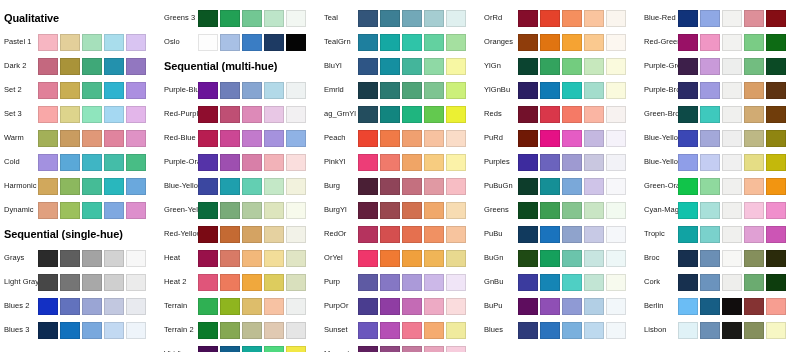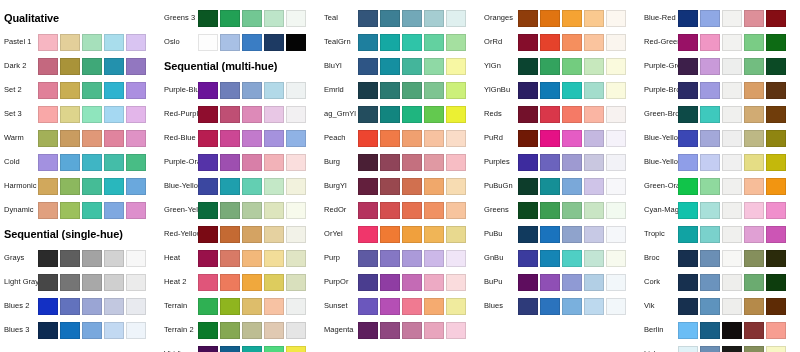--- a/index.html
+++ b/index.html
@@ -413,20 +413,30 @@
         <div class="row-label">Peach</div>
         <div class="swatch-strip">
           <div class="swatch" title="#ed4530" style="background: rgb(237, 69, 48);"></div>
           <div class="swatch" title="#f07a47" style="background: rgb(240, 122, 71);"></div>
           <div class="swatch" title="#f0a070" style="background: rgb(240, 160, 112);"></div>
           <div class="swatch" title="#f7c2a0" style="background: rgb(247, 194, 160);"></div>
           <div class="swatch" title="#fadcc7" style="background: rgb(250, 220, 199);"></div>
         </div>
       </div>
       <div class="palette-row">
+        <div class="row-label">PinkYl</div>
+        <div class="swatch-strip">
+          <div class="swatch" title="#ed3d77" style="background: rgb(237, 61, 119);"></div>
+          <div class="swatch" title="#f07a6b" style="background: rgb(240, 122, 107);"></div>
+          <div class="swatch" title="#f0a566" style="background: rgb(240, 165, 102);"></div>
+          <div class="swatch" title="#f7cc80" style="background: rgb(247, 204, 128);"></div>
+          <div class="swatch" title="#fbf2a8" style="background: rgb(251, 242, 168);"></div>
+        </div>
+      </div>
+      <div class="palette-row">
         <div class="row-label">Burg</div>
         <div class="swatch-strip">
           <div class="swatch" title="#4a1f35" style="background: rgb(74, 31, 53);"></div>
           <div class="swatch" title="#8f4459" style="background: rgb(143, 68, 89);"></div>
           <div class="swatch" title="#c4707f" style="background: rgb(196, 112, 127);"></div>
           <div class="swatch" title="#e099a3" style="background: rgb(224, 153, 163);"></div>
           <div class="swatch" title="#f7bdc4" style="background: rgb(247, 189, 196);"></div>
         </div>
       </div>
       <div class="palette-row">
@@ -495,40 +505,40 @@
           <div class="swatch" title="#5e1f5e" style="background: rgb(94, 31, 94);"></div>
           <div class="swatch" title="#8f4780" style="background: rgb(143, 71, 128);"></div>
           <div class="swatch" title="#c47a9e" style="background: rgb(196, 122, 158);"></div>
           <div class="swatch" title="#e8a5bd" style="background: rgb(232, 165, 189);"></div>
           <div class="swatch" title="#f7cddd" style="background: rgb(247, 205, 221);"></div>
         </div>
       </div>
     </div>
     <div class="palette-column">
       <div class="palette-row">
+        <div class="row-label">OrRd</div>
+        <div class="swatch-strip">
+          <div class="swatch" title="#850d2b" style="background: rgb(133, 13, 43);"></div>
+          <div class="swatch" title="#e5422b" style="background: rgb(229, 66, 43);"></div>
+          <div class="swatch" title="#f58f5e" style="background: rgb(245, 143, 94);"></div>
+          <div class="swatch" title="#fac49e" style="background: rgb(250, 196, 158);"></div>
+          <div class="swatch" title="#faf5ee" style="background: rgb(250, 245, 238);"></div>
+        </div>
+      </div>
+      <div class="palette-row">
         <div class="row-label">Oranges</div>
         <div class="swatch-strip">
           <div class="swatch" title="#8f3d0b" style="background: rgb(143, 61, 11);"></div>
           <div class="swatch" title="#e07411" style="background: rgb(224, 116, 17);"></div>
           <div class="swatch" title="#f5a333" style="background: rgb(245, 163, 51);"></div>
           <div class="swatch" title="#fac98f" style="background: rgb(250, 201, 143);"></div>
           <div class="swatch" title="#fcf7f0" style="background: rgb(252, 247, 240);"></div>
         </div>
       </div>
       <div class="palette-row">
-        <div class="row-label">OrRd</div>
-        <div class="swatch-strip">
-          <div class="swatch" title="#850d2b" style="background: rgb(133, 13, 43);"></div>
-          <div class="swatch" title="#e5422b" style="background: rgb(229, 66, 43);"></div>
-          <div class="swatch" title="#f58f5e" style="background: rgb(245, 143, 94);"></div>
-          <div class="swatch" title="#fac49e" style="background: rgb(250, 196, 158);"></div>
-          <div class="swatch" title="#faf5ee" style="background: rgb(250, 245, 238);"></div>
-        </div>
-      </div>
-      <div class="palette-row">
         <div class="row-label">YlGn</div>
         <div class="swatch-strip">
           <div class="swatch" title="#0b4430" style="background: rgb(11, 68, 48);"></div>
           <div class="swatch" title="#33a35e" style="background: rgb(51, 163, 94);"></div>
           <div class="swatch" title="#73cc7f" style="background: rgb(115, 204, 127);"></div>
           <div class="swatch" title="#c7e8bd" style="background: rgb(199, 232, 189);"></div>
           <div class="swatch" title="#fafadd" style="background: rgb(250, 250, 221);"></div>
         </div>
       </div>
       <div class="palette-row">
@@ -595,20 +605,30 @@
         <div class="row-label">PuBu</div>
         <div class="swatch-strip">
           <div class="swatch" title="#113a5e" style="background: rgb(17, 58, 94);"></div>
           <div class="swatch" title="#1a73bd" style="background: rgb(26, 115, 189);"></div>
           <div class="swatch" title="#8fa3cc" style="background: rgb(143, 163, 204);"></div>
           <div class="swatch" title="#c7c9e5" style="background: rgb(199, 201, 229);"></div>
           <div class="swatch" title="#f5f7fa" style="background: rgb(245, 247, 250);"></div>
         </div>
       </div>
       <div class="palette-row">
+        <div class="row-label">BuGn</div>
+        <div class="swatch-strip">
+          <div class="swatch" title="#1f4a14" style="background: rgb(31, 74, 20);"></div>
+          <div class="swatch" title="#15a05c" style="background: rgb(21, 160, 92);"></div>
+          <div class="swatch" title="#6bc4ab" style="background: rgb(107, 196, 171);"></div>
+          <div class="swatch" title="#c7e5e0" style="background: rgb(199, 229, 224);"></div>
+          <div class="swatch" title="#edf7f7" style="background: rgb(237, 247, 247);"></div>
+        </div>
+      </div>
+      <div class="palette-row">
         <div class="row-label">GnBu</div>
         <div class="swatch-strip">
           <div class="swatch" title="#3b3b9e" style="background: rgb(59, 59, 158);"></div>
           <div class="swatch" title="#1585b5" style="background: rgb(21, 133, 181);"></div>
           <div class="swatch" title="#4fcfc4" style="background: rgb(79, 207, 196);"></div>
           <div class="swatch" title="#c2e5d4" style="background: rgb(194, 229, 212);"></div>
           <div class="swatch" title="#f7faee" style="background: rgb(247, 250, 238);"></div>
         </div>
       </div>
       <div class="palette-row">
@@ -747,30 +767,20 @@
         <div class="row-label">Cork</div>
         <div class="swatch-strip">
           <div class="swatch" title="#17304f" style="background: rgb(23, 48, 79);"></div>
           <div class="swatch" title="#6b93bd" style="background: rgb(107, 147, 189);"></div>
           <div class="swatch" title="#eeeeec" style="background: rgb(238, 238, 236);"></div>
           <div class="swatch" title="#6bab70" style="background: rgb(107, 171, 112);"></div>
           <div class="swatch" title="#0d3d0d" style="background: rgb(13, 61, 13);"></div>
         </div>
       </div>
       <div class="palette-row">
-        <div class="row-label">Vik</div>
-        <div class="swatch-strip">
-          <div class="swatch" title="#17304f" style="background: rgb(23, 48, 79);"></div>
-          <div class="swatch" title="#5e93bd" style="background: rgb(94, 147, 189);"></div>
-          <div class="swatch" title="#eeeeec" style="background: rgb(238, 238, 236);"></div>
-          <div class="swatch" title="#b58a4a" style="background: rgb(181, 138, 74);"></div>
-          <div class="swatch" title="#5e2b05" style="background: rgb(94, 43, 5);"></div>
-        </div>
-      </div>
-      <div class="palette-row">
         <div class="row-label">Berlin</div>
         <div class="swatch-strip">
           <div class="swatch" title="#6bbdf5" style="background: rgb(107, 189, 245);"></div>
           <div class="swatch" title="#175e85" style="background: rgb(23, 94, 133);"></div>
           <div class="swatch" title="#110d0d" style="background: rgb(17, 13, 13);"></div>
           <div class="swatch" title="#853333" style="background: rgb(133, 51, 51);"></div>
           <div class="swatch" title="#f79e91" style="background: rgb(247, 158, 145);"></div>
         </div>
       </div>
       <div class="palette-row">

